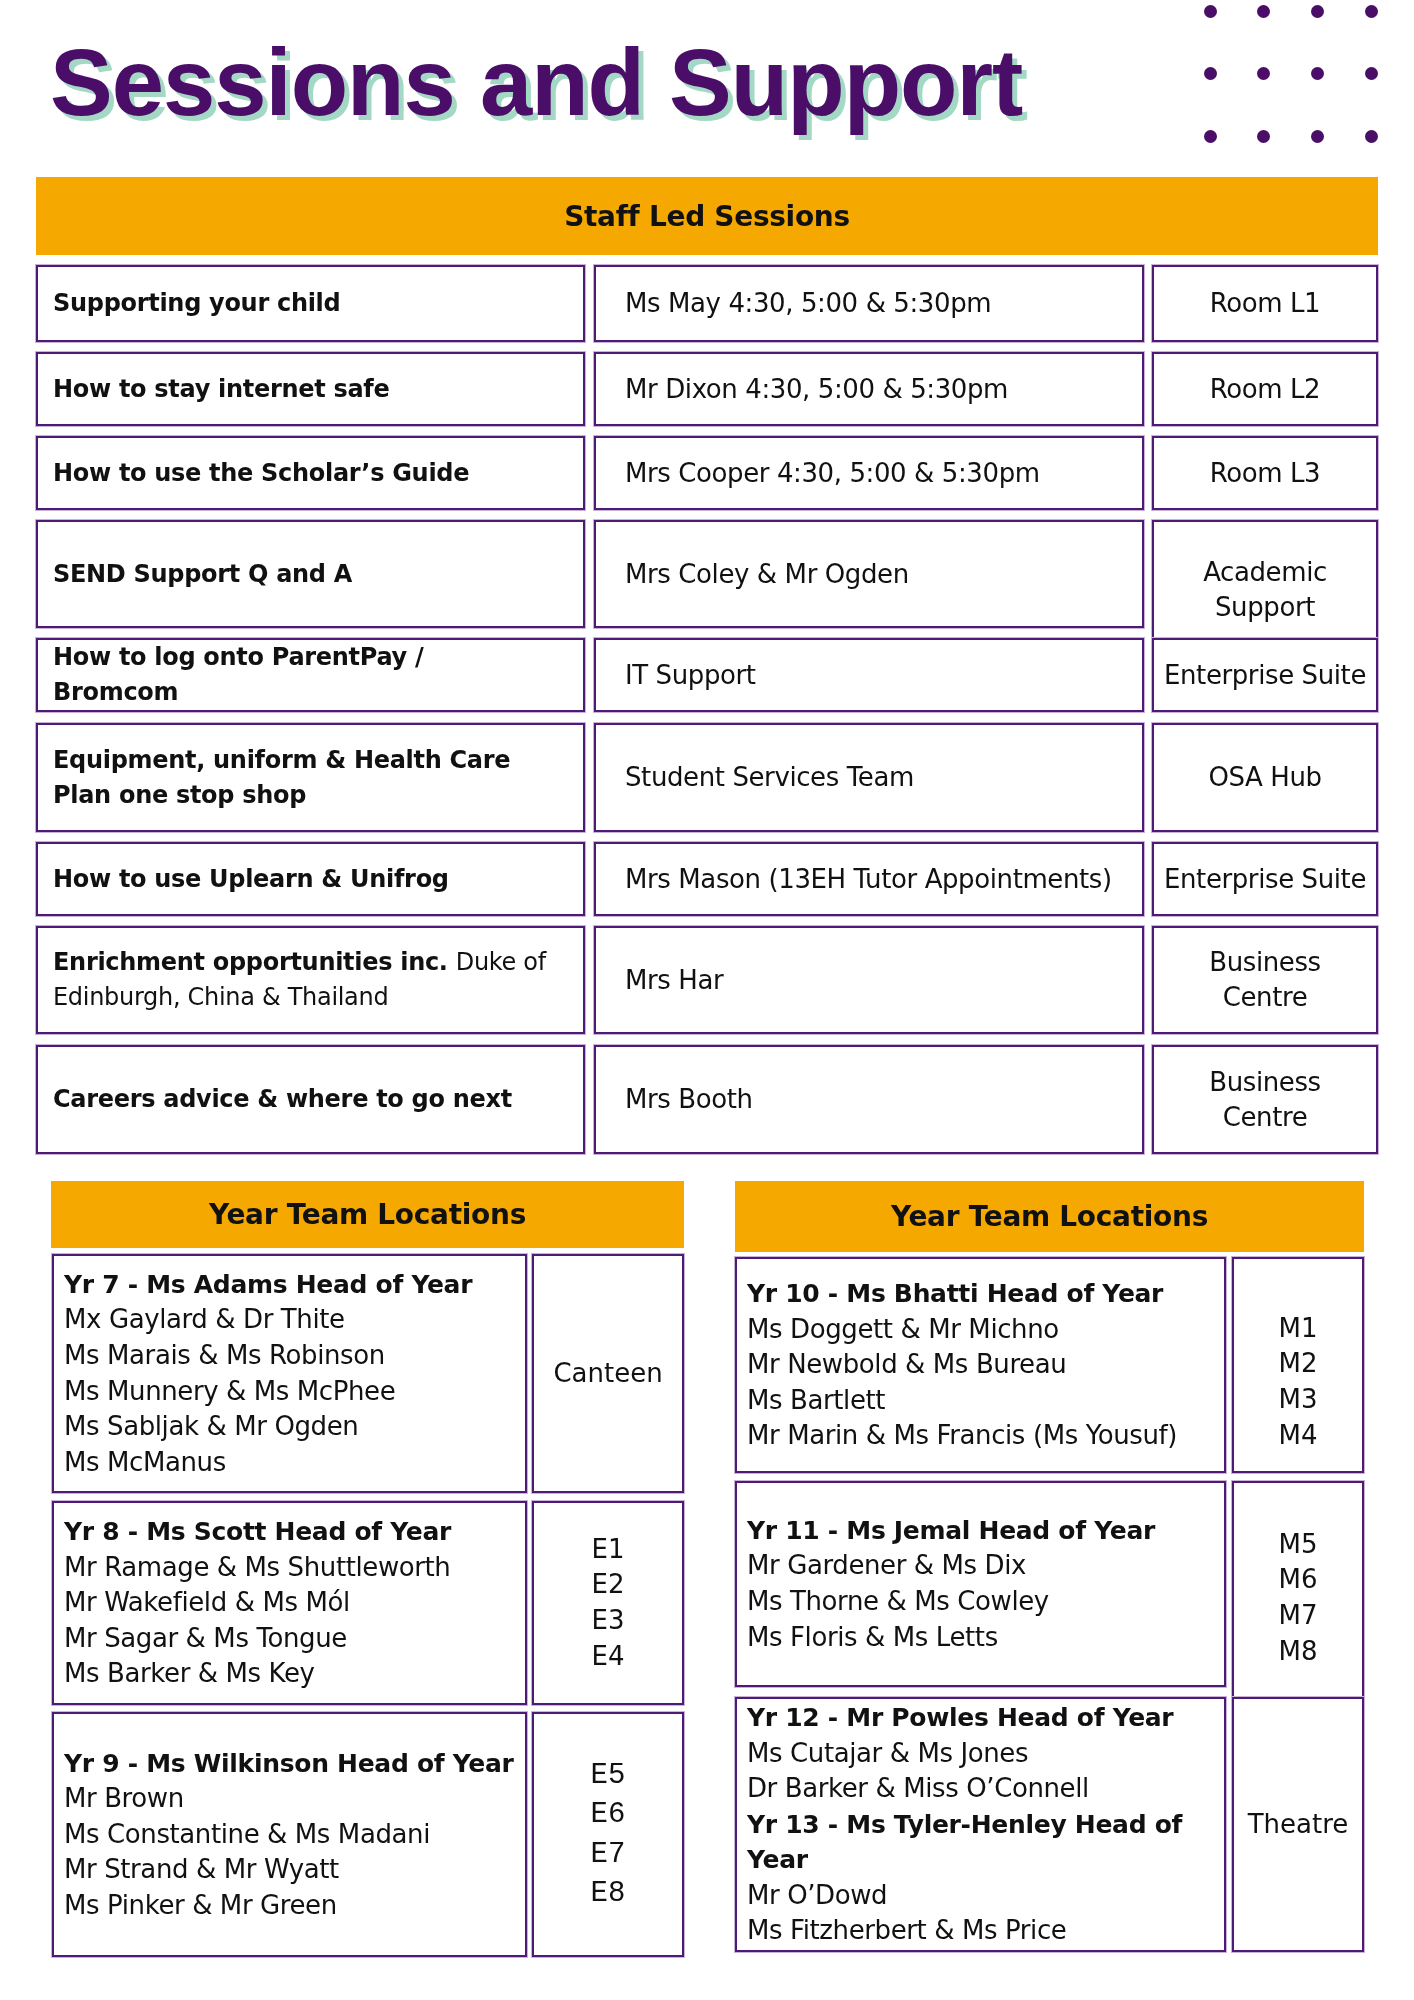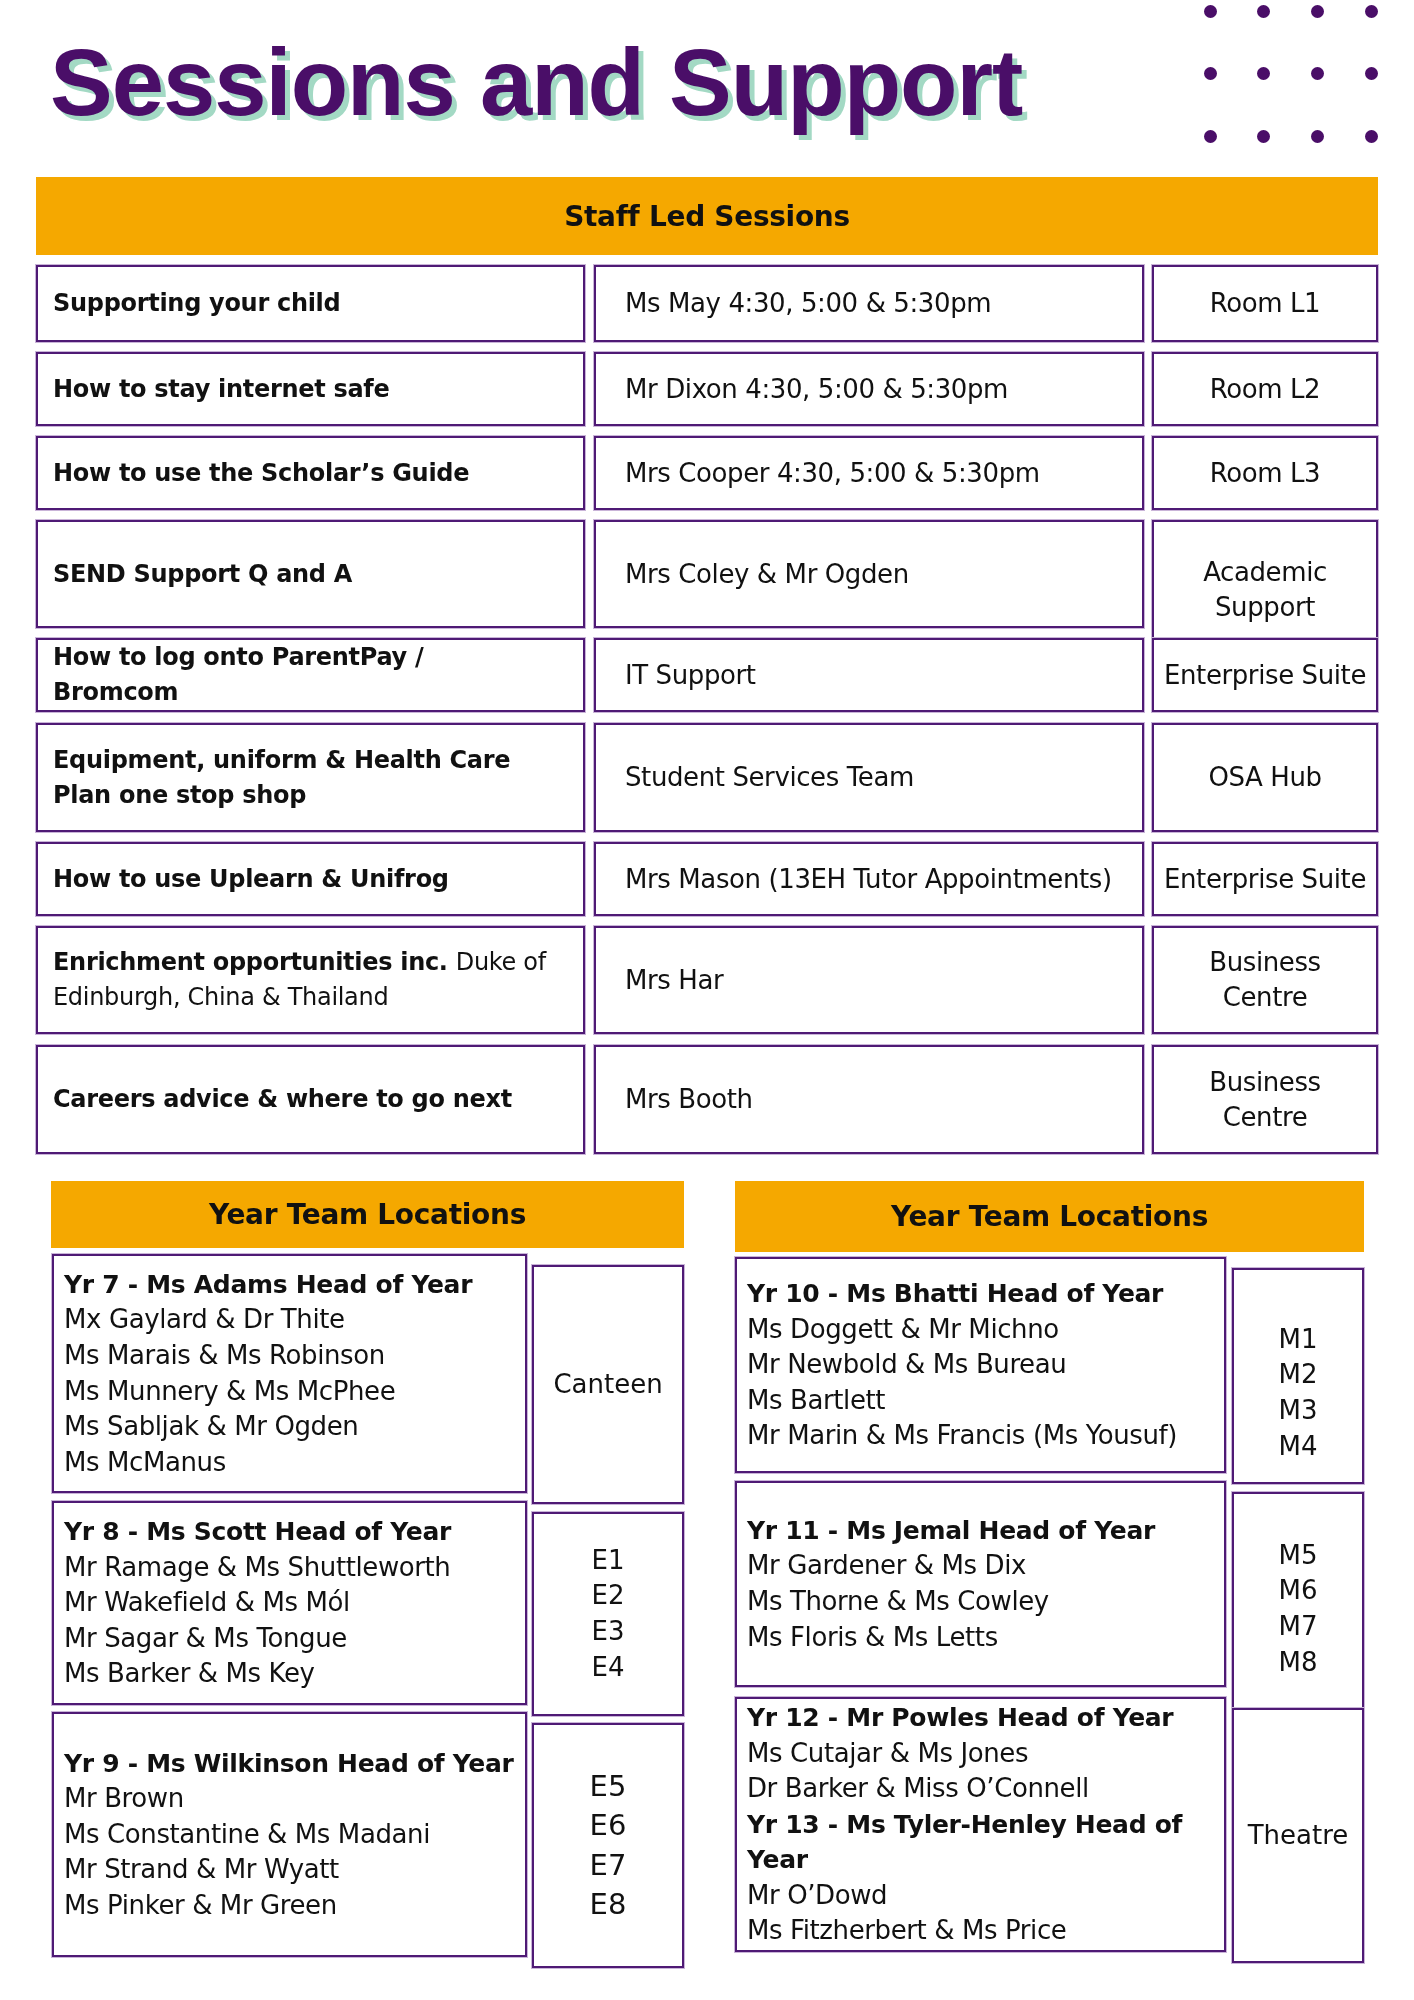--- a/index.html
+++ b/index.html
@@ -17,22 +17,22 @@
   .orange span { letter-spacing: -0.3px; }
 
   .cell { border: 2.5px solid #4f1a75; box-shadow: 0 0 0 1px #c9b4d8; background: #fff; display: flex; align-items: center; }
   .c1 { padding: 0 28px 0 15px; font-size: 24px; font-weight: bold; line-height: 35px; letter-spacing: -0.3px; }
   .c1 .thin { font-weight: normal; }
   .c2 { padding: 0 29px; font-size: 26px; line-height: 35px; letter-spacing: -0.4px; }
   .c3 { justify-content: center; text-align: center; font-size: 26px; line-height: 35px; padding: 0 6px; letter-spacing: -0.4px; }
 
   .yt { flex-direction: column; align-items: flex-start; justify-content: center; padding: 0 10px; font-size: 26px; line-height: 35.6px; letter-spacing: -0.4px; }
   .yt .head { font-weight: bold; font-size: 25px; letter-spacing: -0.3px; }
-  .loc { flex-direction: column; justify-content: center; align-items: center; font-size: 26px; line-height: 35.6px; margin-top: 11px; }
-  .loc.big { font-size: 29px; line-height: 39.5px; }
+  .loc { flex-direction: column; justify-content: center; align-items: center; font-size: 26px; line-height: 35.6px; }
+  .loc.big { font-size: 29px; line-height: 39.5px; font-family: Liberation Mono, monospace; }
 </style>
 </head>
 <body>
 
 <div class="abs title">Sessions and Support</div>
 
 <div>
   <div class="abs dot" style="left:1204px;top:5px"></div>
   <div class="abs dot" style="left:1257px;top:5px"></div>
   <div class="abs dot" style="left:1311px;top:5px"></div>

